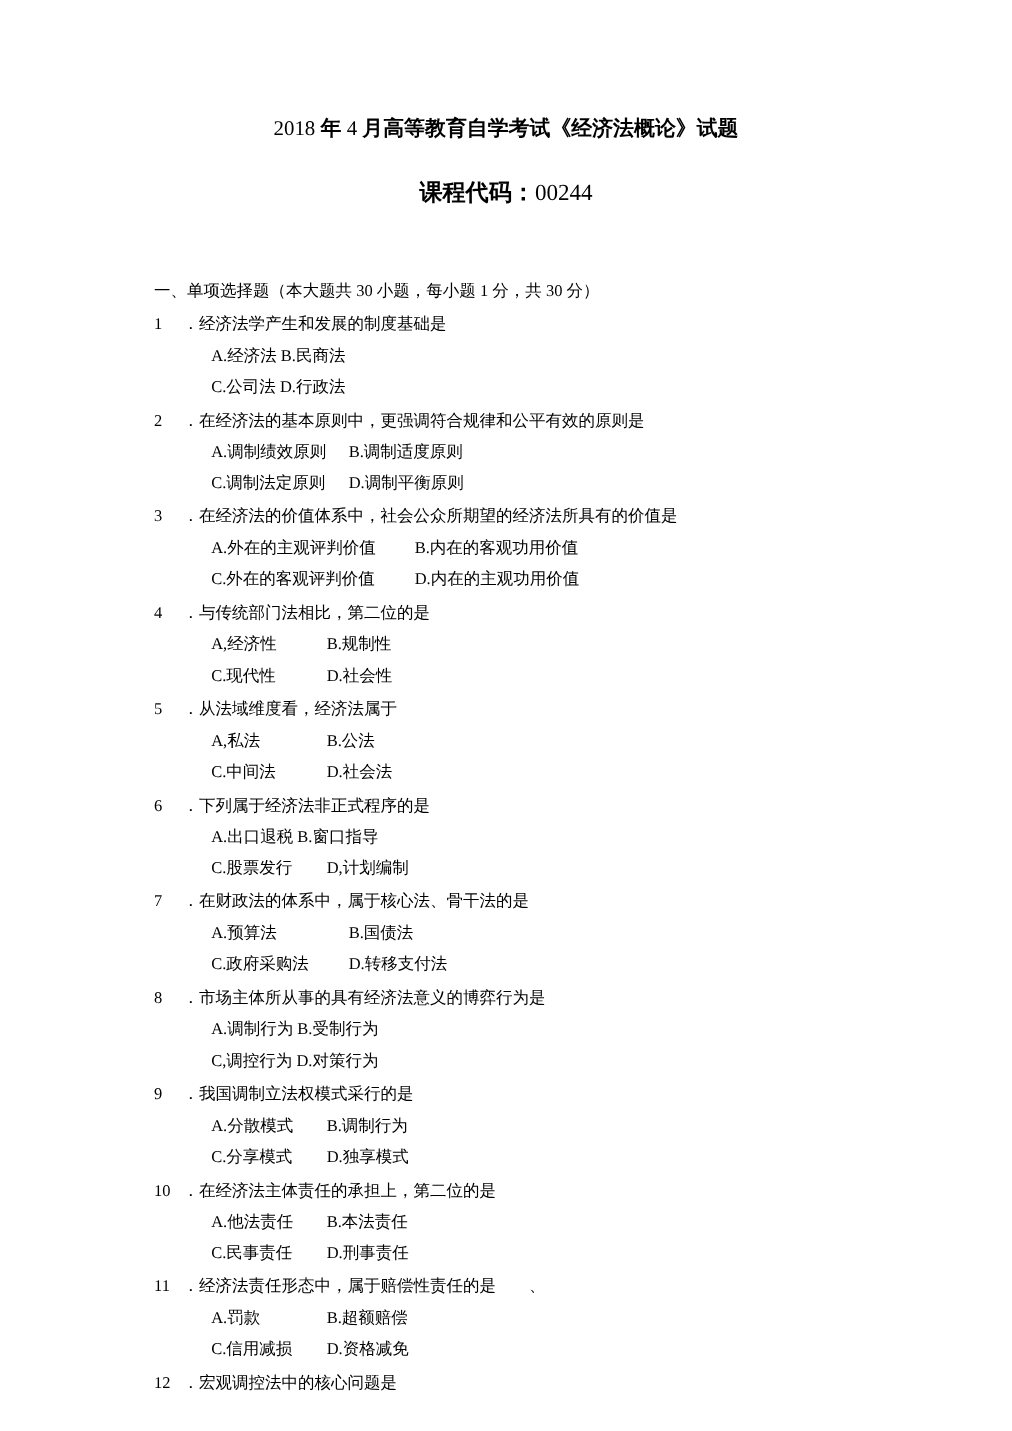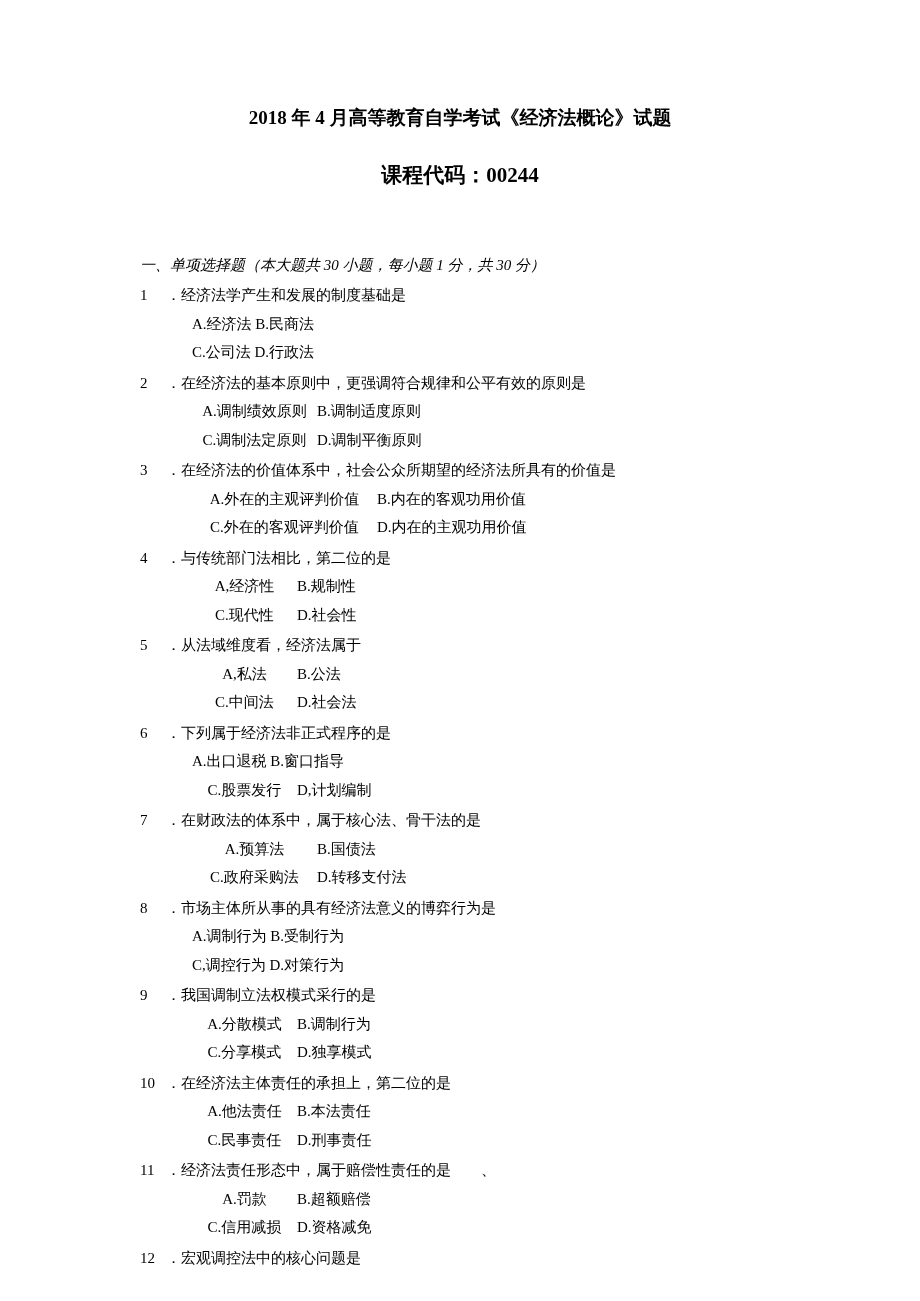--- a/index.html
+++ b/index.html
@@ -20,50 +20,48 @@
       margin-bottom: 20px;
     }
     .subtitle {
       text-align: center;
       font-weight: bold;
       font-size: 21px;
       margin-bottom: 55px;
     }
     .section-header {
       margin-bottom: 2px;
-      font-style: italic;
     }
     .question {
       margin-bottom: 2px;
     }
     .q-stem {
       display: flex;
     }
     .q-num {
       min-width: 26px;
     }
     .q-text {
       flex: 1;
     }
     .options {
       padding-left: 52px;
-      text-align: center;
     }
     .opt-row {
       display: flex;
     }
     .opt {
       display: inline-block;
     }
     .opt.w1 { min-width: 125px; }
     .opt.w2 { min-width: 185px; }
     .opt.w3 { min-width: 105px; }
     .opt.w0 { min-width: 0; }
     .bold-num {
-      font-weight: bold;
+      font-weight: normal;
       margin-top: 40px;
     }
   </style>
 </head>
 <body>
 
 <div class="title">
   <span class="bold-num">2018</span><span> 年 </span><span class="bold-num">4</span><span> 月高等教育自学考试《经济法概论》试题</span>
 </div>
 

